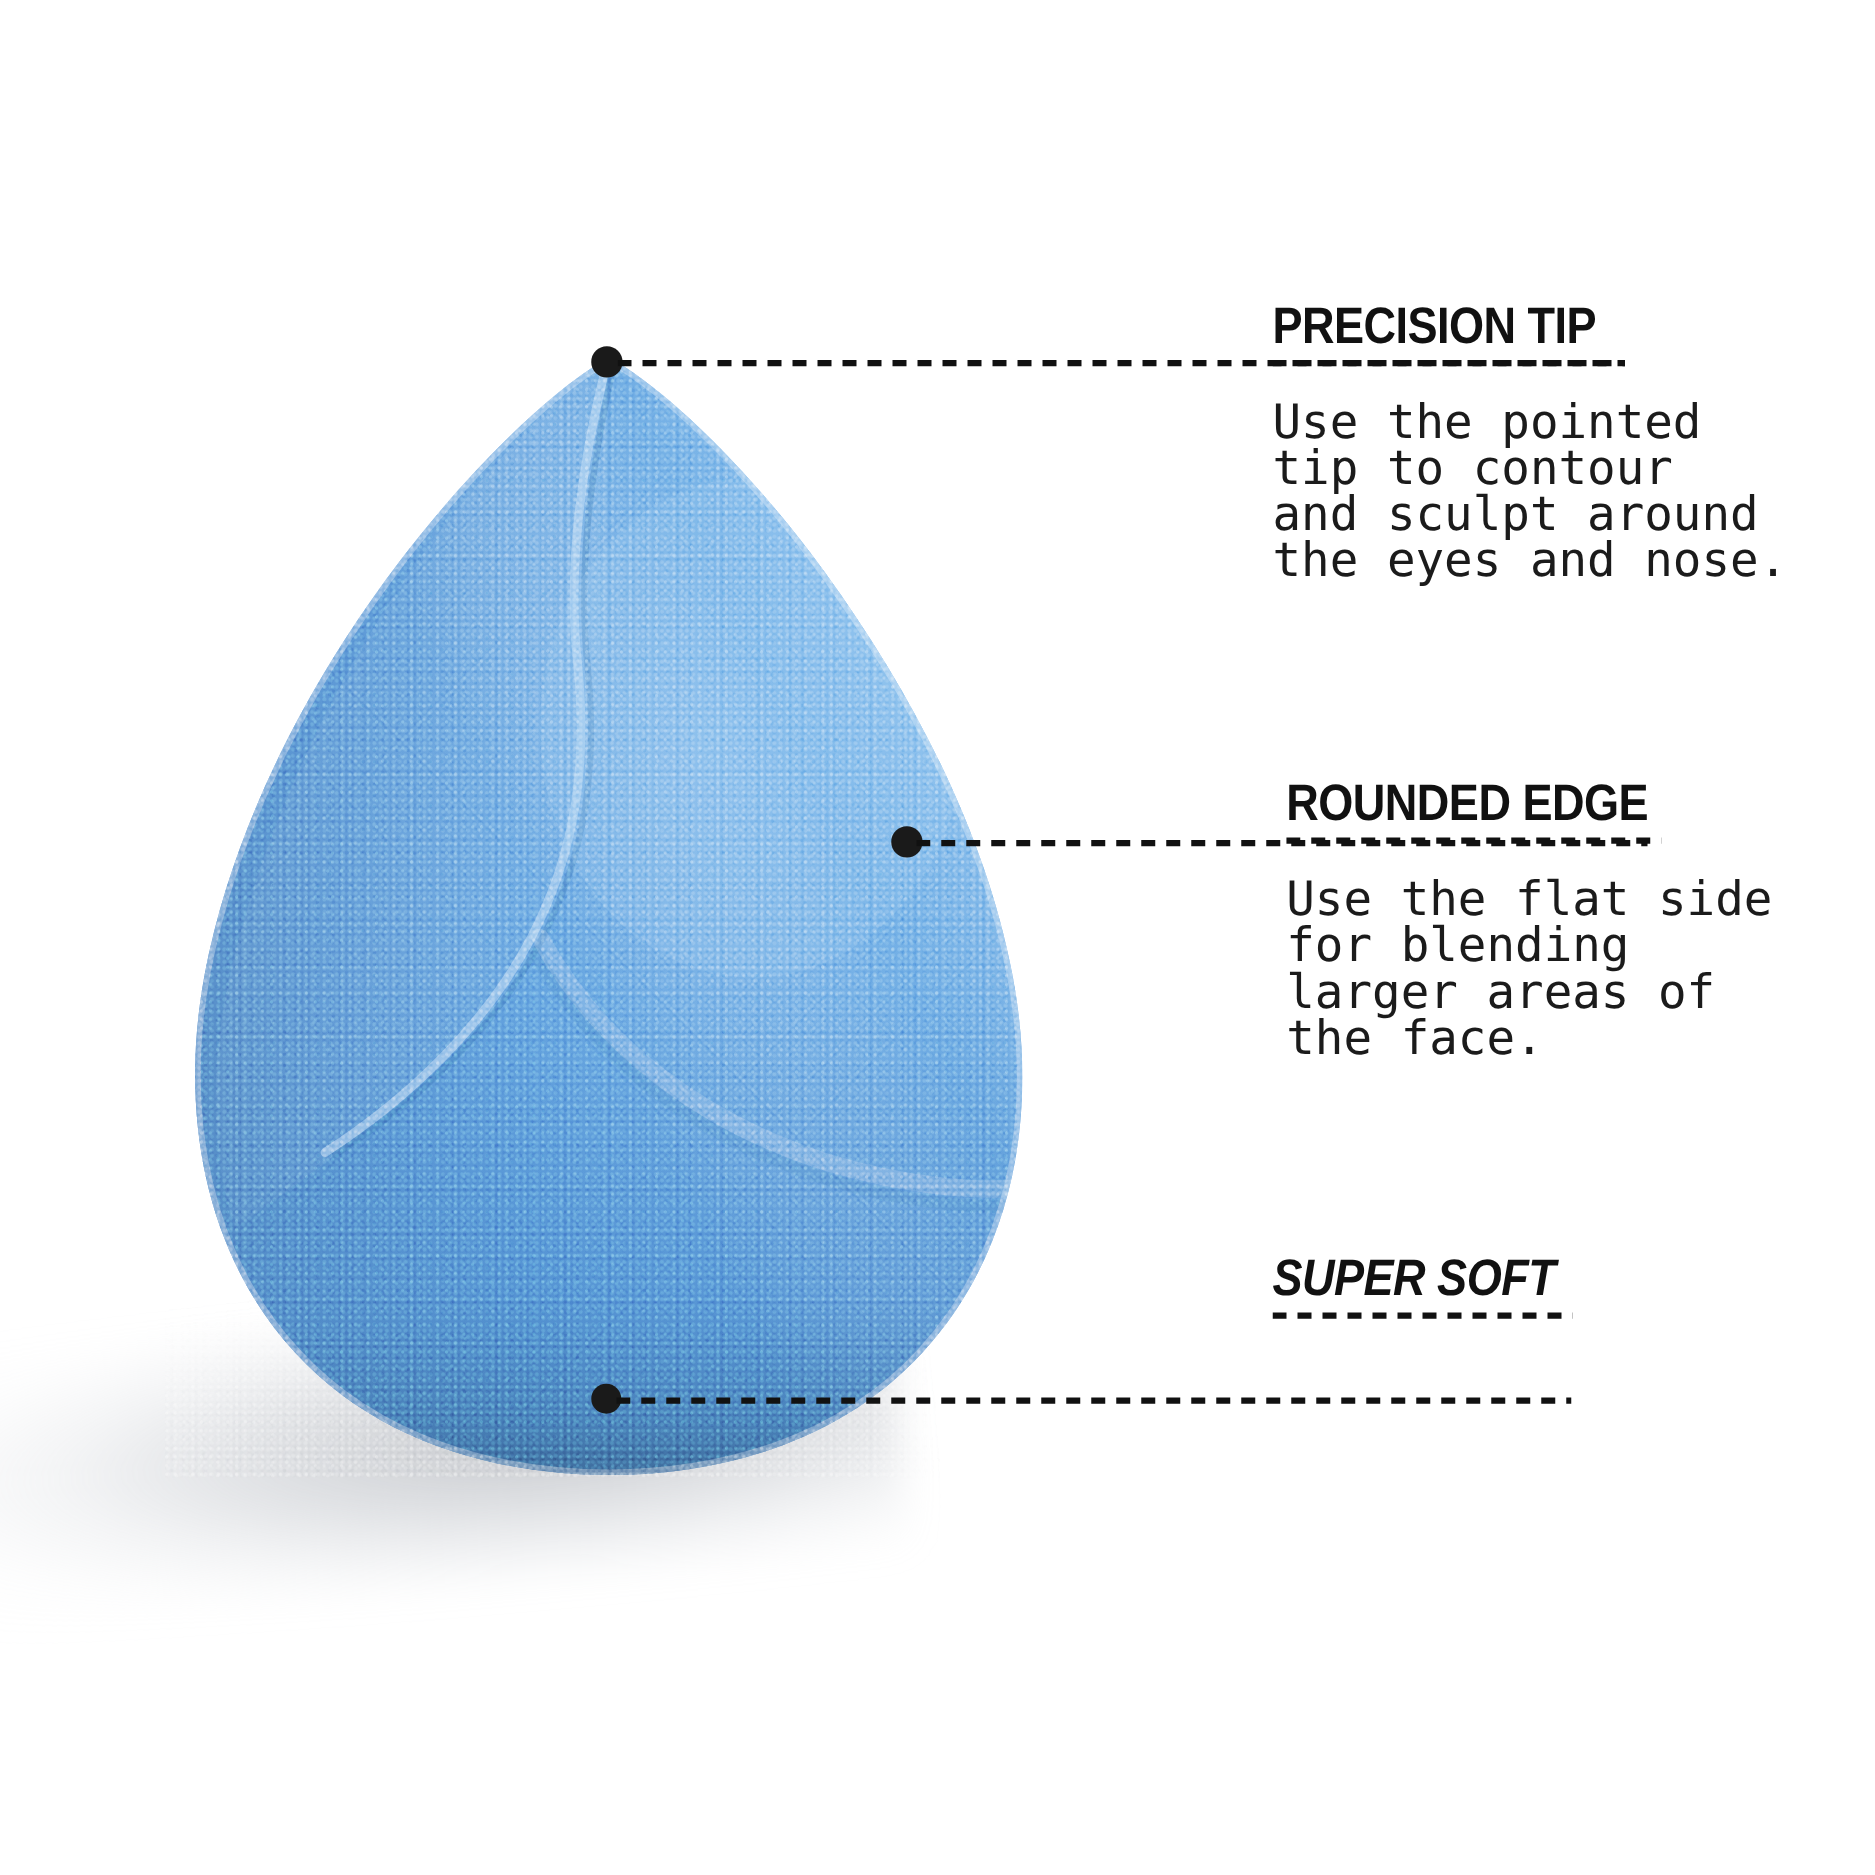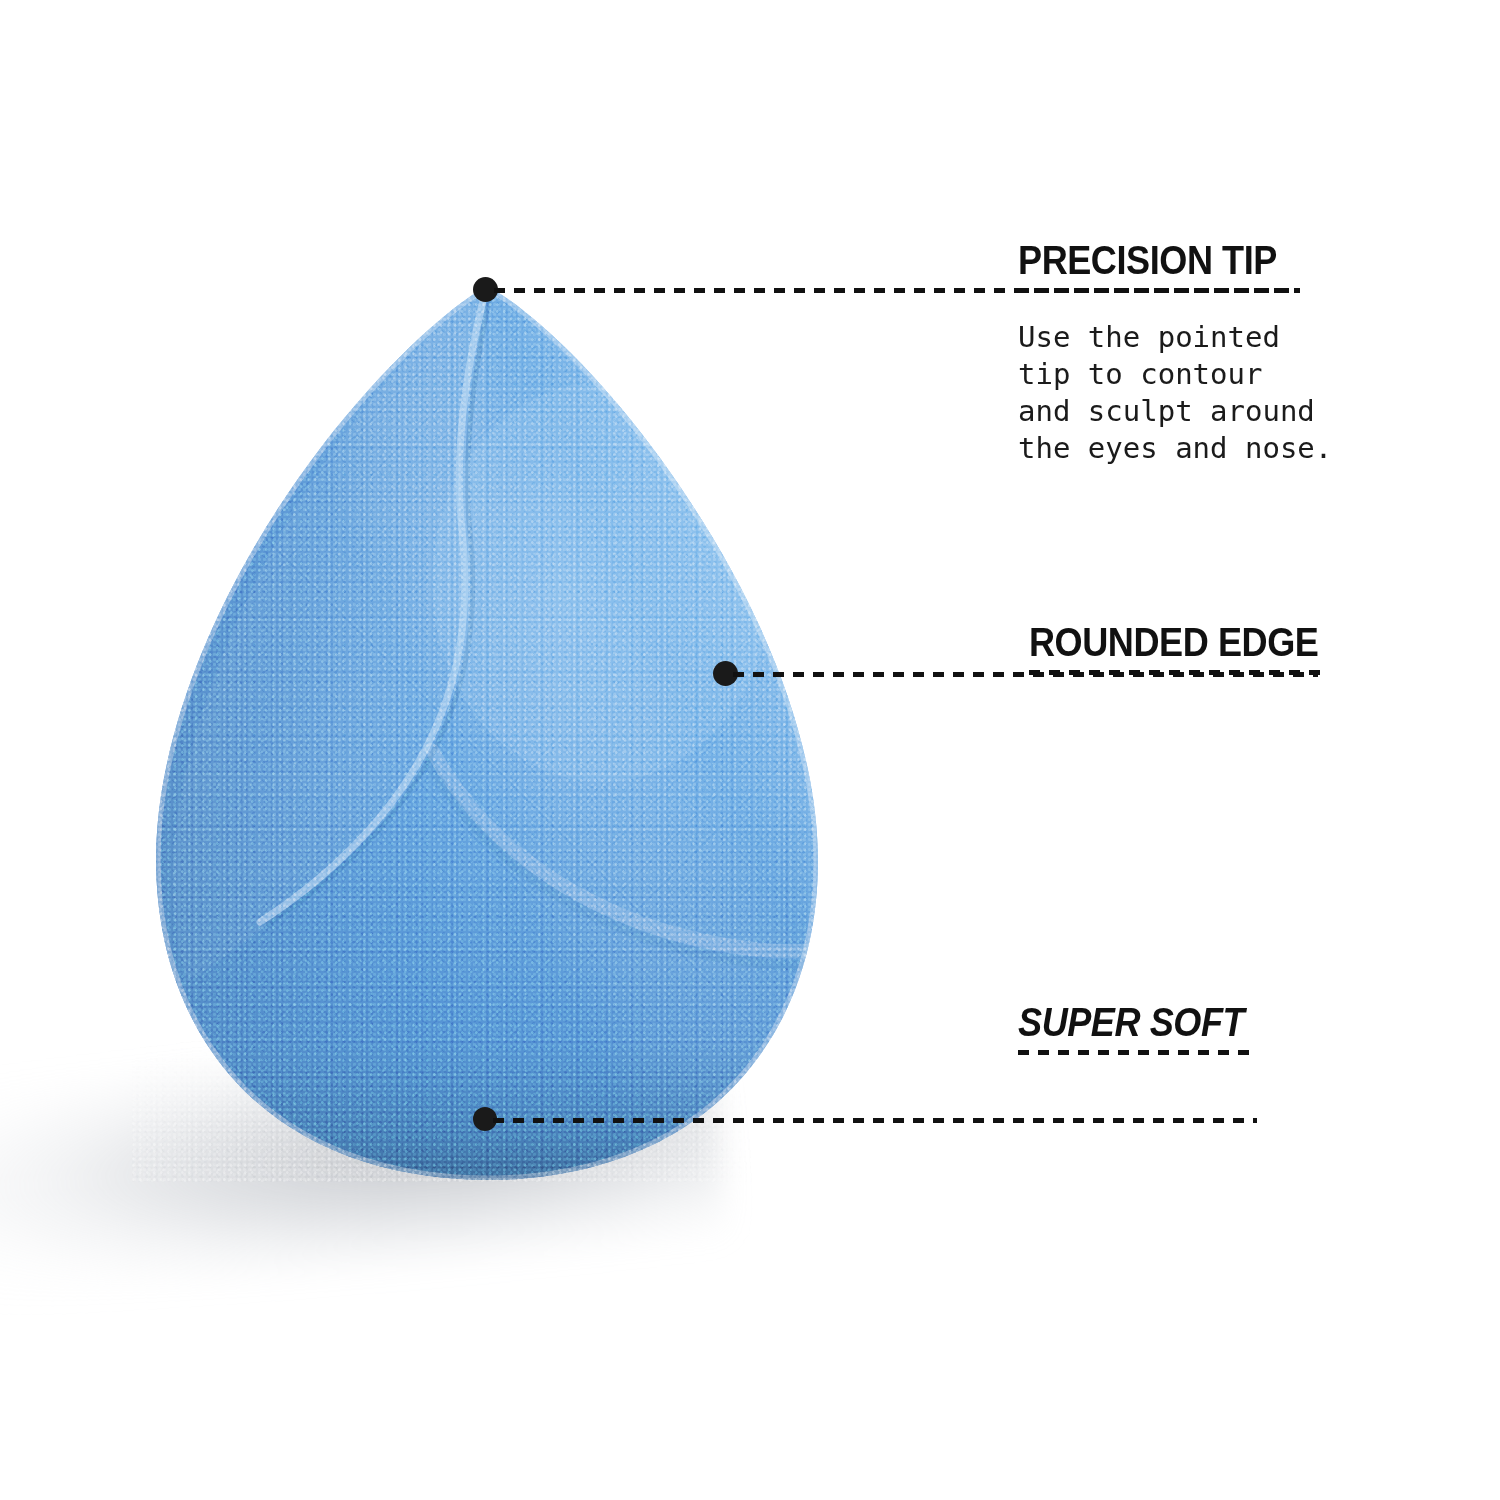--- a/index.html
+++ b/index.html
@@ -84,21 +84,21 @@
     background-repeat:repeat-x;
     background-size:20px 5px;
   }
   .r1{width:282px;}
   .r2{width:300px;}
   .r3{width:240px;}
 
   .c-body{
     margin-top:26px;
     font-family:"DejaVu Sans Mono","Liberation Mono",monospace;
-    font-size:29px;
+    font-size:38px;
     line-height:37px;
     color:#1b1b1b;
     letter-spacing:0px;
     white-space:pre-line;
   }
 
   
   .lead{
     position:absolute;height:5px;
     background-image:linear-gradient(to right,#111 0 11px,transparent 11px 20px);
@@ -230,20 +230,24 @@
     <div class="c-rule r1"></div>
     <div class="c-body">Use the pointed
 tip to contour
 and sculpt around
 the eyes and nose.</div>
   </div>
 
   <div class="callout c2">
     <div class="c-title">ROUNDED EDGE</div>
     <div class="c-rule r2"></div>
+    <div class="c-body">Use the flat side
+for blending
+larger areas of
+the face.</div>
   </div>
 
   <div class="callout c3">
     <div class="c-title">SUPER SOFT</div>
     <div class="c-rule r3"></div>
   </div>
 
 </div>
 
 </body></html>

